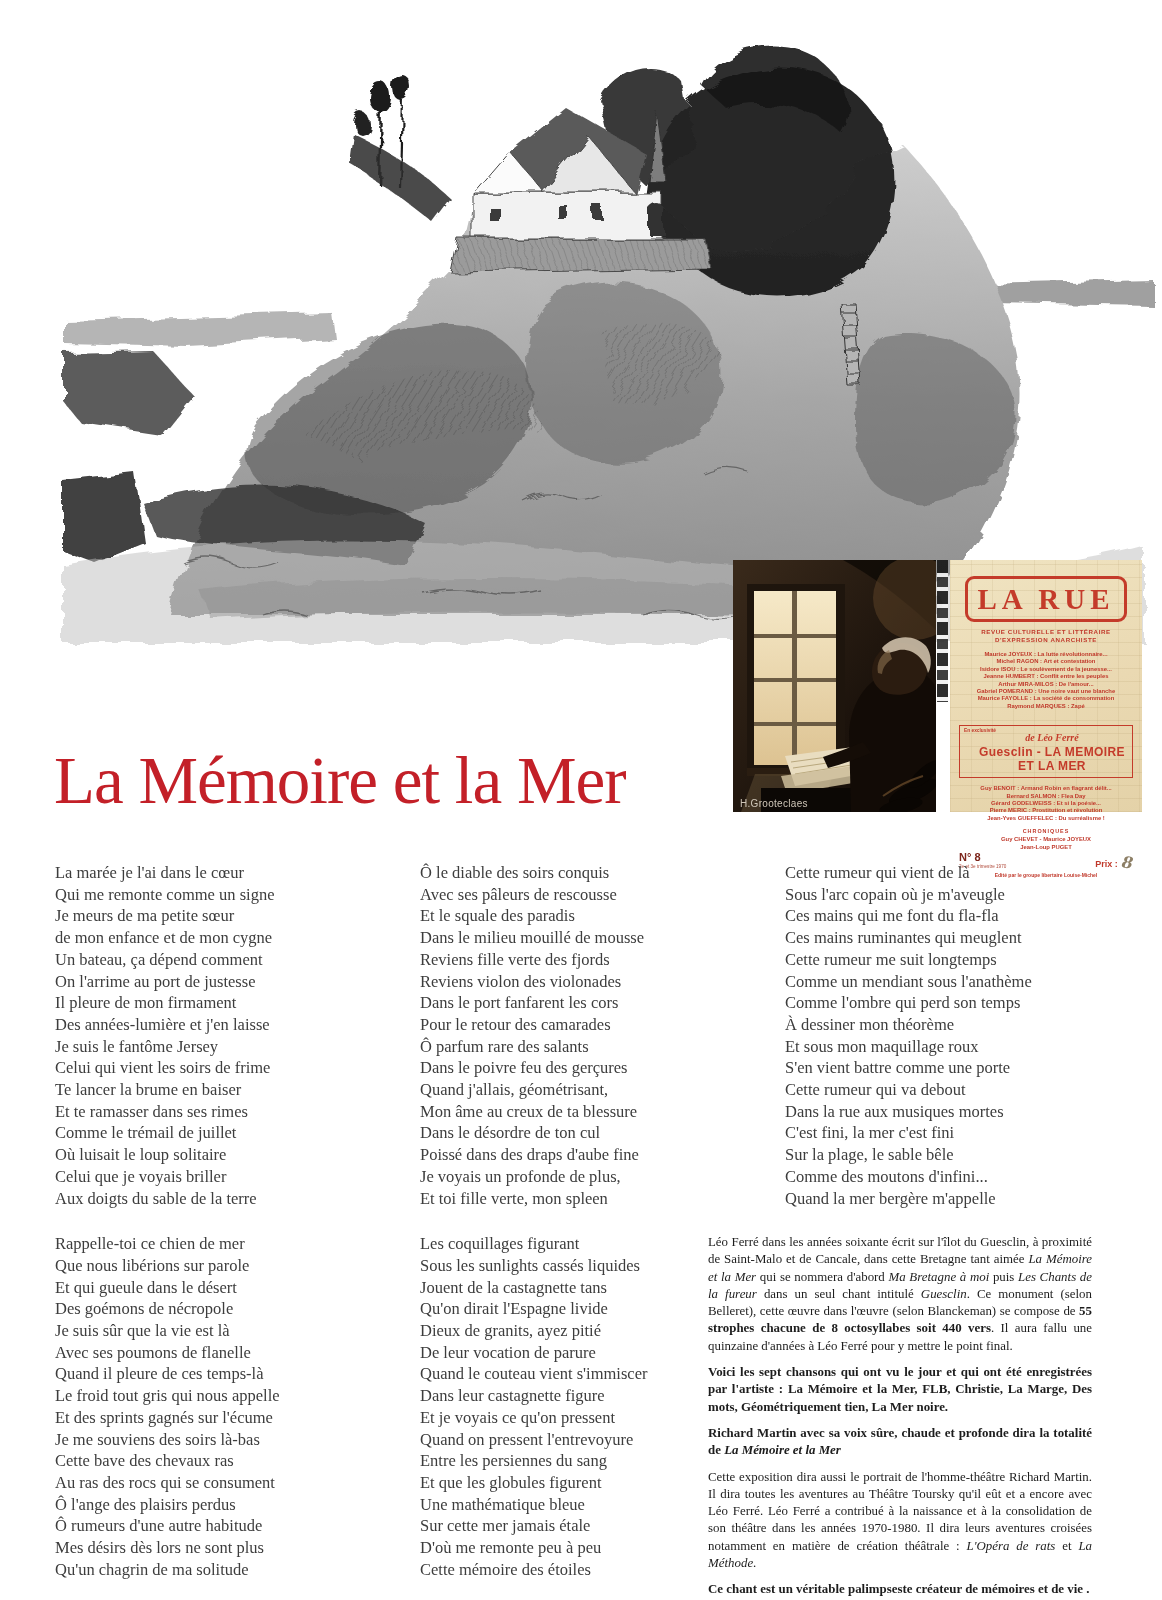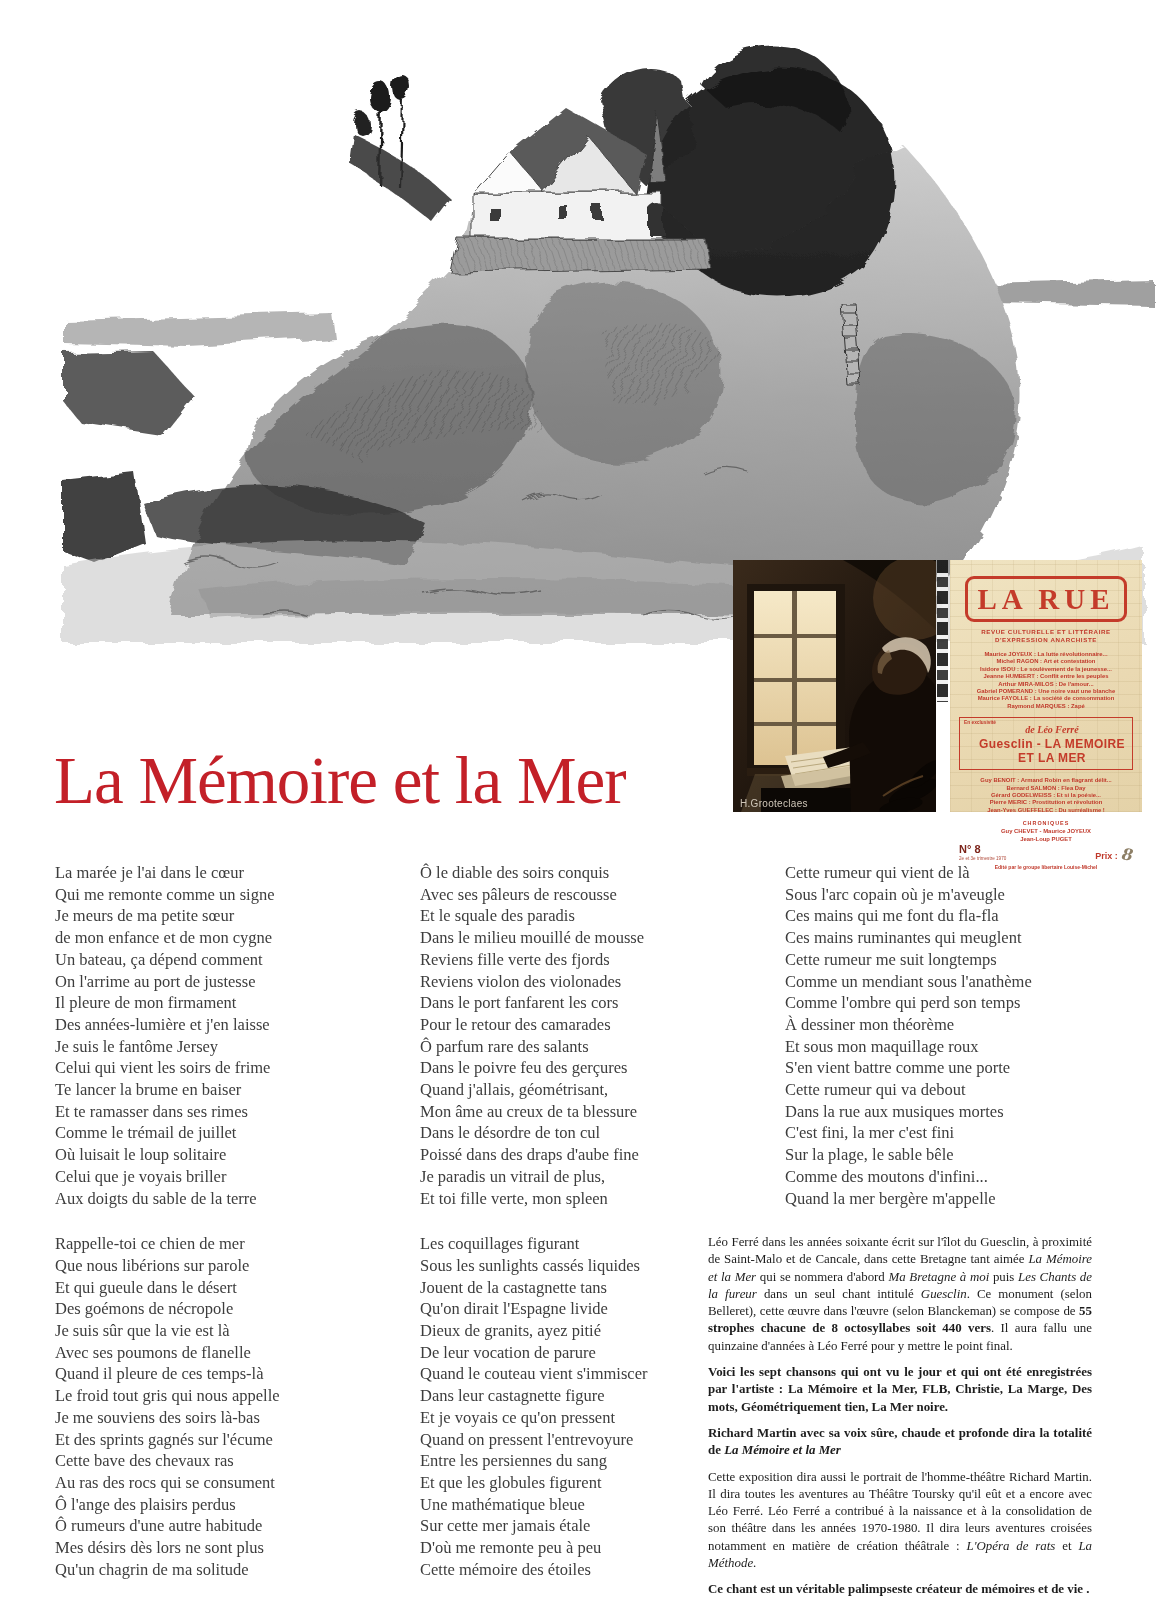--- a/index.html
+++ b/index.html
@@ -32,21 +32,21 @@
     font-family:"Liberation Sans",sans-serif;color:#c0392b;}
   .masthead-box{border:3px solid #c43b2a;border-radius:9px;align-self:center;
     padding:0 9px;margin-top:8px;}
   .masthead-box span{font-family:"Liberation Serif",serif;font-weight:bold;font-size:29px;
     letter-spacing:5px;color:#c43b2a;line-height:40px;}
   .cov-sub{ text-align:center;font-size:6.2px;font-weight:bold;letter-spacing:.6px;
     line-height:8px;margin-top:6px;color:#c0392b;}
   .cov-sub2{text-align:center;font-size:6.2px;font-weight:bold;letter-spacing:.6px;
     line-height:8px;color:#c0392b;}
   .contrib{margin-top:7px;text-align:center;font-size:5.9px;font-weight:bold;line-height:7.4px;color:#c0392b;}
-  .excl{position:relative;border:1.5px solid #c43b2a;margin-top:7px;padding:3px 4px 4px 16px;text-align:center;}
+  .excl{position:relative;border:1.5px solid #c43b2a;margin-top:15px;padding:3px 4px 4px 16px;text-align:center;}
   .excl-label{position:absolute;left:4px;top:2px;font-size:4.8px;font-weight:bold;color:#c0392b;}
   .excl-author{font-family:"Liberation Serif",serif;font-style:italic;font-weight:bold;
     font-size:10px;color:#c43b2a;margin-top:3px;}
   .excl-title{font-size:12px;font-weight:bold;letter-spacing:.4px;color:#c43b2a;margin-top:2px;}
   .chron-label{margin-top:6px;text-align:center;font-size:5.4px;font-weight:bold;letter-spacing:1px;color:#c0392b;}
   .chron{margin-top:2px;text-align:center;font-size:5.9px;font-weight:bold;line-height:7.4px;color:#c0392b;}
   .cover-bottom{margin-top:auto;display:flex;justify-content:space-between;}
   .issue-num{font-size:11px;font-weight:bold;color:#7c241a;}
   .issue-period{font-size:4.6px;color:#b04a3a;margin-top:1px;}
   .price{font-size:9px;font-weight:bold;color:#c0392b;display:flex;align-items:flex-end;gap:4px;}
@@ -275,22 +275,22 @@
       </div>
     <div class="stanza">
         <div>Rappelle-toi ce chien de mer</div>
         <div>Que nous libérions sur parole</div>
         <div>Et qui gueule dans le désert</div>
         <div>Des goémons de nécropole</div>
         <div>Je suis sûr que la vie est là</div>
         <div>Avec ses poumons de flanelle</div>
         <div>Quand il pleure de ces temps-là</div>
         <div>Le froid tout gris qui nous appelle</div>
+        <div>Et des sprints gagnés sur l'écume</div>
         <div>Je me souviens des soirs là-bas</div>
-        <div>Et des sprints gagnés sur l'écume</div>
         <div>Cette bave des chevaux ras</div>
         <div>Au ras des rocs qui se consument</div>
         <div>Ô l'ange des plaisirs perdus</div>
         <div>Ô rumeurs d'une autre habitude</div>
         <div>Mes désirs dès lors ne sont plus</div>
         <div>Qu'un chagrin de ma solitude</div>
       </div>
   </div>
   <div class="col col2">
     <div class="stanza">
@@ -301,21 +301,21 @@
         <div>Reviens fille verte des fjords</div>
         <div>Reviens violon des violonades</div>
         <div>Dans le port fanfarent les cors</div>
         <div>Pour le retour des camarades</div>
         <div>Ô parfum rare des salants</div>
         <div>Dans le poivre feu des gerçures</div>
         <div>Quand j'allais, géométrisant,</div>
         <div>Mon âme au creux de ta blessure</div>
         <div>Dans le désordre de ton cul</div>
         <div>Poissé dans des draps d'aube fine</div>
-        <div>Je paradis un vitrail de plus,</div>
+        <div>Je voyais un profonde de plus,</div>
         <div>Et toi fille verte, mon spleen</div>
       </div>
     <div class="stanza">
         <div>Les coquillages figurant</div>
         <div>Sous les sunlights cassés liquides</div>
         <div>Jouent de la castagnette tans</div>
         <div>Qu'on dirait l'Espagne livide</div>
         <div>Dieux de granits, ayez pitié</div>
         <div>De leur vocation de parure</div>
         <div>Quand le couteau vient s'immiscer</div>

